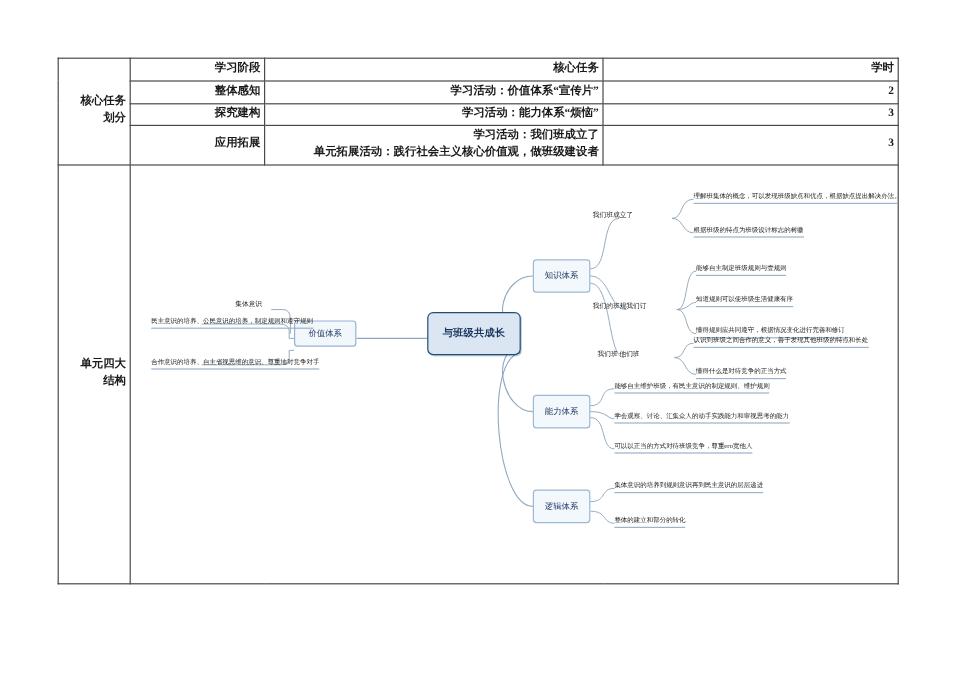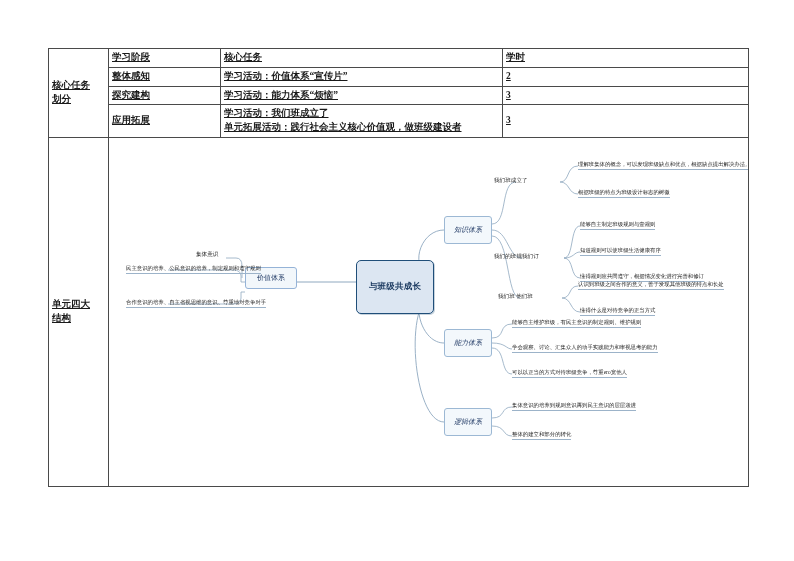--- a/index.html
+++ b/index.html
@@ -27,28 +27,27 @@
   .doc-table {
     position: absolute;
     left: 48px;
     top: 48px;
     width: 700px;
     border-collapse: collapse;
     table-layout: fixed;
   }
   .doc-table td {
     border: 1px solid #4a4a4a;
-    text-align: left;
+    text-align: right;
     vertical-align: middle;
     font-size: 9.5px;
     line-height: 1.45;
     font-weight: bold;
     padding: 2px 3px;
     color: #1a1a1a;
-    text-decoration: underline;
   }
   .col-label   { width: 60px; }
   .col-stage   { width: 112px; }
   .col-task    { width: 282px; }
   .col-hours   { width: 246px; }
 
   .cell-rowlabel {
     font-size: 9.5px;
     font-weight: bold;
     line-height: 1.7;
@@ -95,21 +94,21 @@
     justify-content: center;
     text-align: center;
     letter-spacing: 0.2px;
   }
 
   
   .node-root {
     left: 248px;
     top: 112px;
     width: 78px;
-    height: 54px;
+    height: 36px;
     background: #dce6f2;
     border: 1.6px solid #1f4e79;
     border-radius: 5px;
     font-size: 8.5px;
     font-weight: bold;
     color: #17365d;
     box-shadow: 1px 1px 0 rgba(31,78,121,0.25);
   }
 
   
@@ -138,21 +137,20 @@
     align-items: center;
     justify-content: center;
     background: #f3f8fc;
     border: 1px solid #9cb8d4;
     border-radius: 3px;
     font-size: 7px;
     color: #1f3864;
     width: 48px;
     height: 28px;
     text-align: center;
-    font-style: italic;
   }
   .node-know  { left: 336px; top: 68px; }
   .node-abil  { left: 336px; top: 181px; }
   .node-logic { left: 336px; top: 260px; text-align: center; }
 
   
   .label-free {
     position: absolute;
     font-size: 5.6px;
     color: #1a1a1a;

